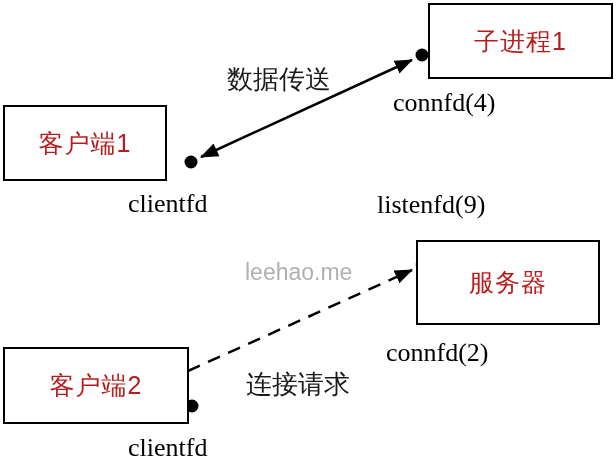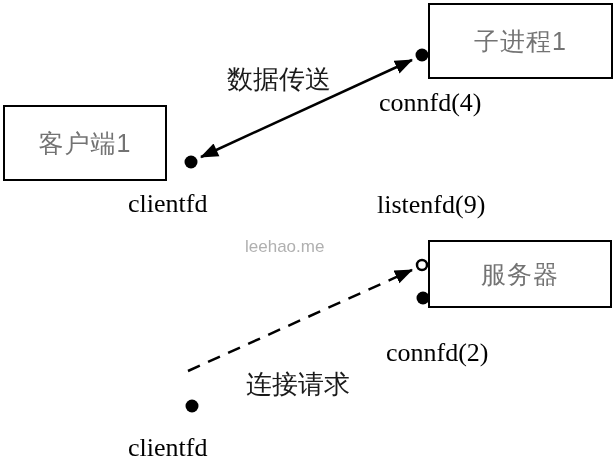--- a/index.html
+++ b/index.html
@@ -24,57 +24,57 @@
   }
   .node-box {
     position: absolute;
     box-sizing: border-box;
     border: 2.5px solid #000000;
     background: #ffffff;
     display: flex;
     align-items: center;
     justify-content: center;
     font-size: 25px;
-    color: #737373;
+    color: #b91c1c;
     letter-spacing: 1px;
   }
   .box-child-process1 { left: 428px; top: 3px;   width: 185px; height: 76px; }
   .box-client1        { left: 3px;   top: 105px; width: 164px; height: 76px; }
-  .box-server         { left: 428px; top: 240px; width: 184px; height: 68px; }
+  .box-server         { left: 416px; top: 240px; width: 184px; height: 85px; }
   .box-client2        { left: 3px;   top: 347px; width: 186px; height: 77px; }
 
   .fd-label {
     position: absolute;
     font-family: "Liberation Serif", "DejaVu Serif", serif;
     font-size: 26px;
     color: #000000;
     white-space: nowrap;
   }
-  .lbl-connfd4   { left: 379px; top: 88px;  }
+  .lbl-connfd4   { left: 393px; top: 88px;  }
   .lbl-clientfd1 { left: 128px; top: 189px; }
   .lbl-listenfd3 { left: 377px; top: 190px; }
   .lbl-connfd5   { left: 386px; top: 338px; }
   .lbl-clientfd2 { left: 128px; top: 433px; }
 
   .edge-label {
     position: absolute;
     font-family: "Liberation Serif", "DejaVu Serif", serif;
     font-size: 26px;
     color: #1a1a1a;
     white-space: nowrap;
   }
   .lbl-data-transfer   { left: 227px; top: 62px;  }
   .lbl-connect-request { left: 246px; top: 367px; }
 
   .watermark {
     position: absolute;
     left: 245px;
-    top: 237px;
+    top: 259px;
     font-family: "Liberation Sans", sans-serif;
-    font-size: 17px;
+    font-size: 23px;
     color: #b0b0b0;
     white-space: nowrap;
   }
 </style>
 </head>
 <body>
 
 <div id="canvas">
 
   <svg id="connector-layer" viewBox="0 0 616 474" xmlns="http://www.w3.org/2000/svg">
@@ -103,20 +103,23 @@
 
   <div class="node-box box-child-process1">
     <span>子进程1</span>
   </div>
   <div class="node-box box-client1">
     <span>客户端1</span>
   </div>
   <div class="node-box box-server">
     <span>服务器</span>
   </div>
+  <div class="node-box box-client2">
+    <span>客户端2</span>
+  </div>
 
   <div class="fd-label lbl-connfd4">connfd(4)</div>
   <div class="fd-label lbl-clientfd1">clientfd</div>
   <div class="fd-label lbl-listenfd3">listenfd(9)</div>
   <div class="fd-label lbl-connfd5">connfd(2)</div>
   <div class="fd-label lbl-clientfd2">clientfd</div>
 
   <div class="edge-label lbl-data-transfer">数据传送</div>
   <div class="edge-label lbl-connect-request">连接请求</div>
 

